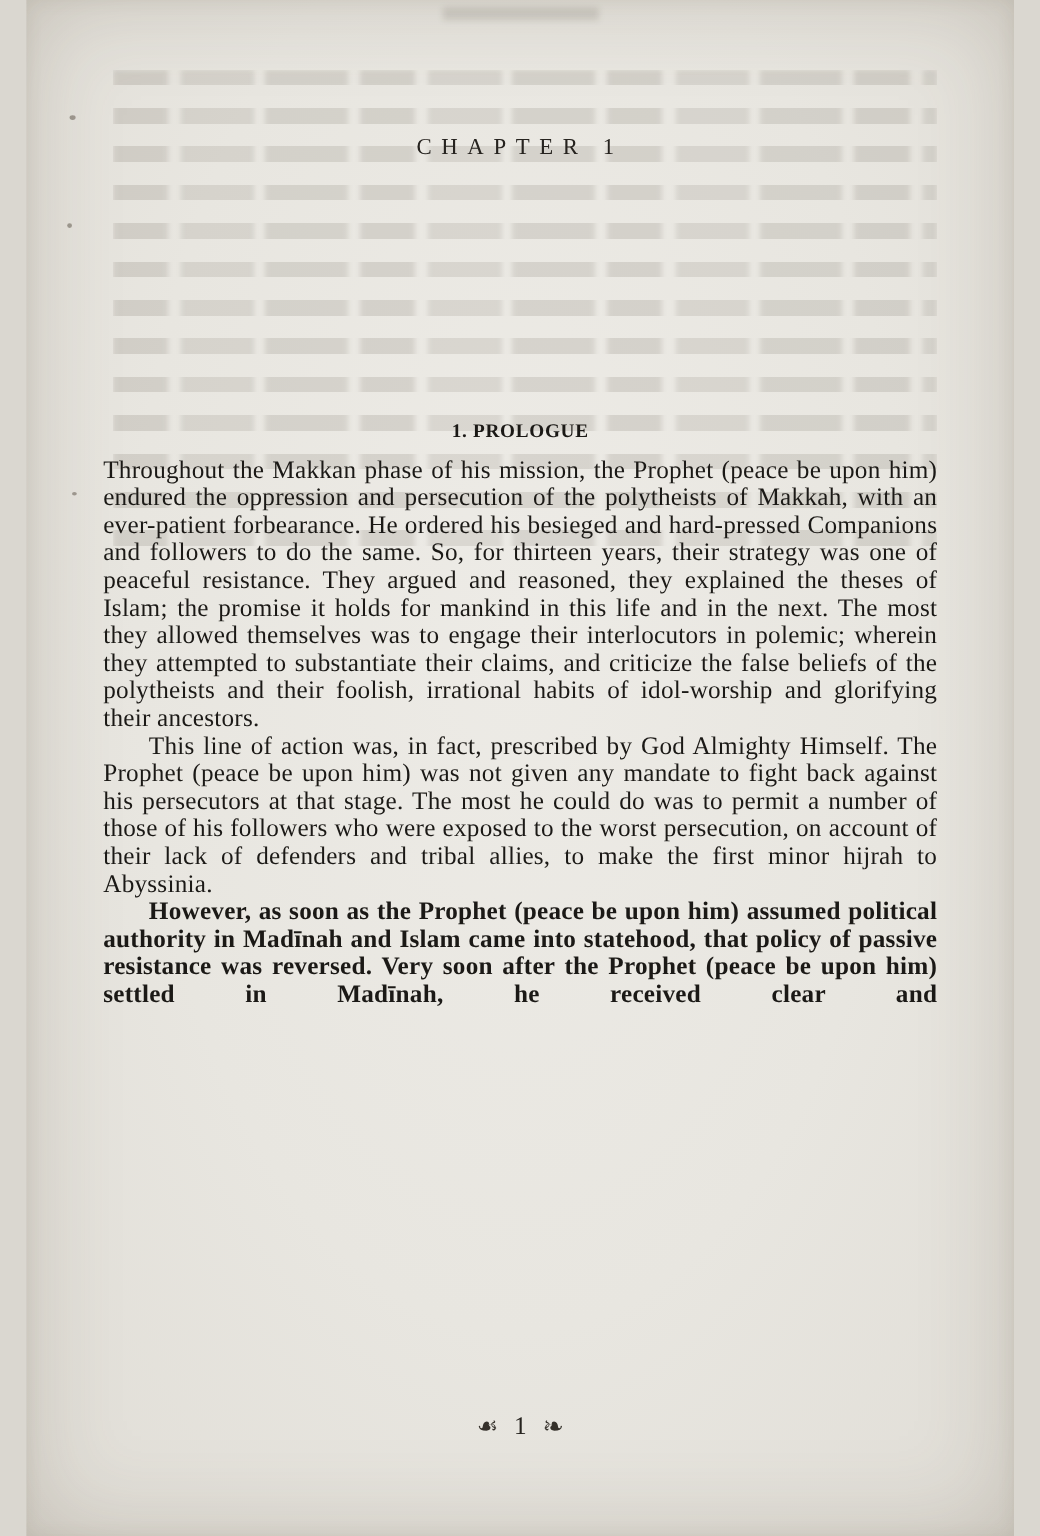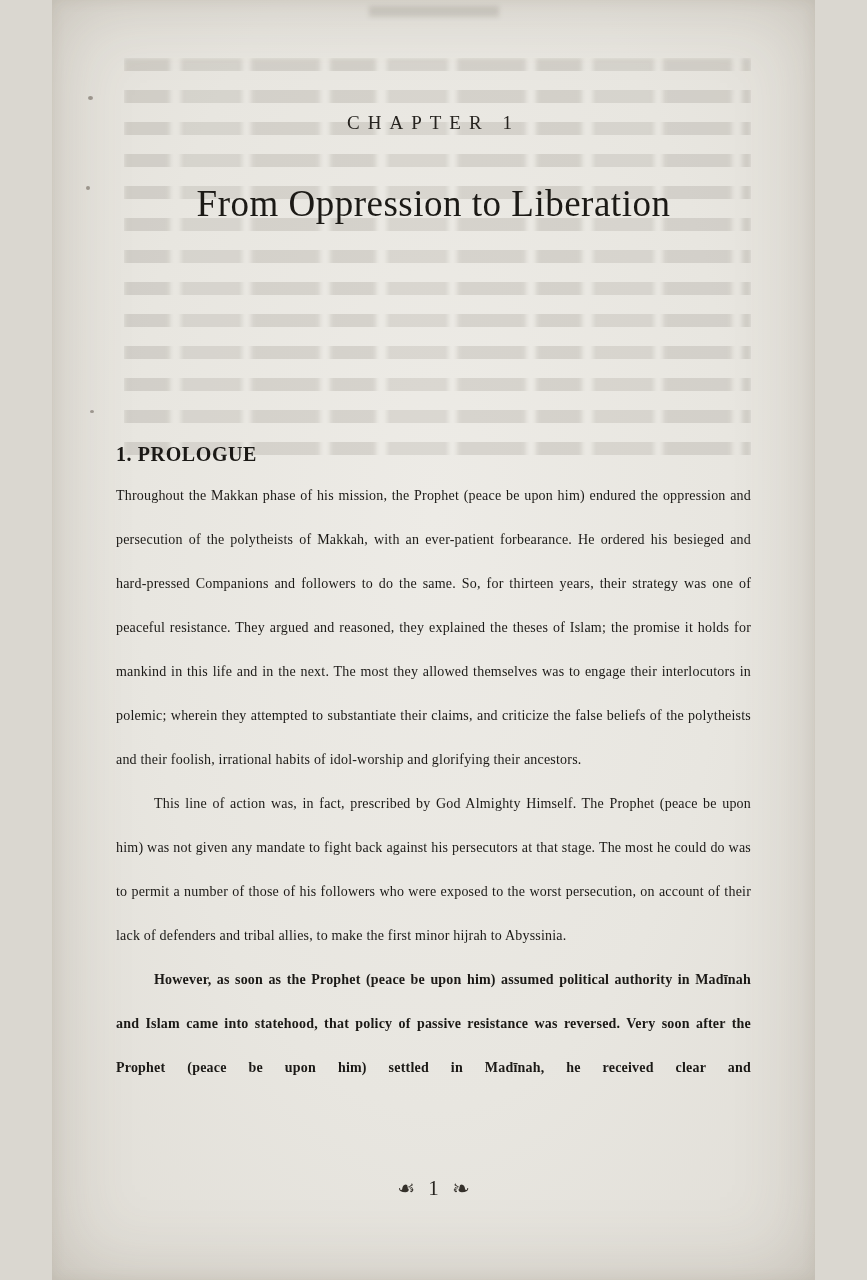--- a/index.html
+++ b/index.html
@@ -2,21 +2,21 @@
 <html><head>
 <meta charset="utf-8">
 <style>
   html, body {
     margin: 0;
     padding: 0;
     background: #dad7d0;
   }
   .page {
     position: relative;
-    width: 763px;
+    width: 823px;
     height: 1280px;
     margin: 0 auto;
     background:
       radial-gradient(ellipse at 50% 40%, #edebe6 0%, #e8e6e0 55%, #e0ddd6 100%);
     font-family: "Liberation Serif", "DejaVu Serif", serif;
     color: #1b1916;
     overflow: hidden;
   }
   
   .page::before {
@@ -89,34 +89,34 @@
     text-align: center;
     font-size: 37px;
     font-weight: 400;
     letter-spacing: 0.5px;
     line-height: 48px;
     white-space: nowrap;
     color: #1c1a16;
   }
   .section-heading {
     margin: 212px 0 0 0;
-    text-align: left;
-    font-size: 20px;
+    text-align: center;
+    font-size: 16px;
     font-weight: 700;
     letter-spacing: 0.6px;
     line-height: 28px;
     color: #1b1916;
   }
   .body-text {
     margin-top: 6px;
   }
   .para {
     margin: 0;
-    font-size: 14px;
-    line-height: 44px;
+    font-size: 21px;
+    line-height: 23px;
     letter-spacing: 0.2px;
     text-align: justify;
     color: #1b1916;
   }
   .para.indent { text-indent: 38px; }
   .para.fill-last { text-align-last: justify; font-weight: bold; }
   .para .it { }
 
   .page-footer {
     position: absolute;
@@ -150,21 +150,20 @@
   <div class="bleed-top"></div>
   <div class="bleed"></div>
   <span class="speck s1"></span>
   <span class="speck s2"></span>
   <span class="speck s3"></span>
 
   <div class="content">
 
     <div class="chapter-label">CHAPTER 1</div>
 
-    <h1 class="title">From Oppression to Liberation</h1>
 
     <h2 class="section-heading">1. PROLOGUE</h2>
 
     <div class="body-text">
       <p class="para"><span>Throughout the Makkan phase of his mission, the Prophet (peace be upon him) endured the oppression and persecution of the polytheists of Makkah, with an ever-patient forbearance. He ordered his besieged and hard-pressed Companions and followers to do the same. So, for thirteen years, their strategy was one of peaceful resistance. They argued and reasoned, they explained the theses of Islam; the promise it holds for mankind in this life and in the next. The most they allowed themselves was to engage their interlocutors in polemic; wherein they attempted to substantiate their claims, and criticize the false beliefs of the polytheists and their foolish, irrational habits of idol-worship and glorifying their ancestors.</span></p>
       <p class="para indent"><span>This line of action was, in fact, prescribed by God Almighty Himself. The Prophet (peace be upon him) was not given any mandate to fight back against his persecutors at that stage. The most he could do was to permit a number of those of his followers who were exposed to the worst persecution, on account of their lack of defenders and tribal allies, to make the first minor </span><span class="it">hijrah</span><span> to Abyssinia.</span></p>
       <p class="para indent fill-last"><span>However, as soon as the Prophet (peace be upon him) assumed political authority in Madīnah and Islam came into statehood, that policy of passive resistance was reversed. Very soon after the Prophet (peace be upon him) settled in Madīnah, he received clear and</span></p>
     </div>
 
   </div>

